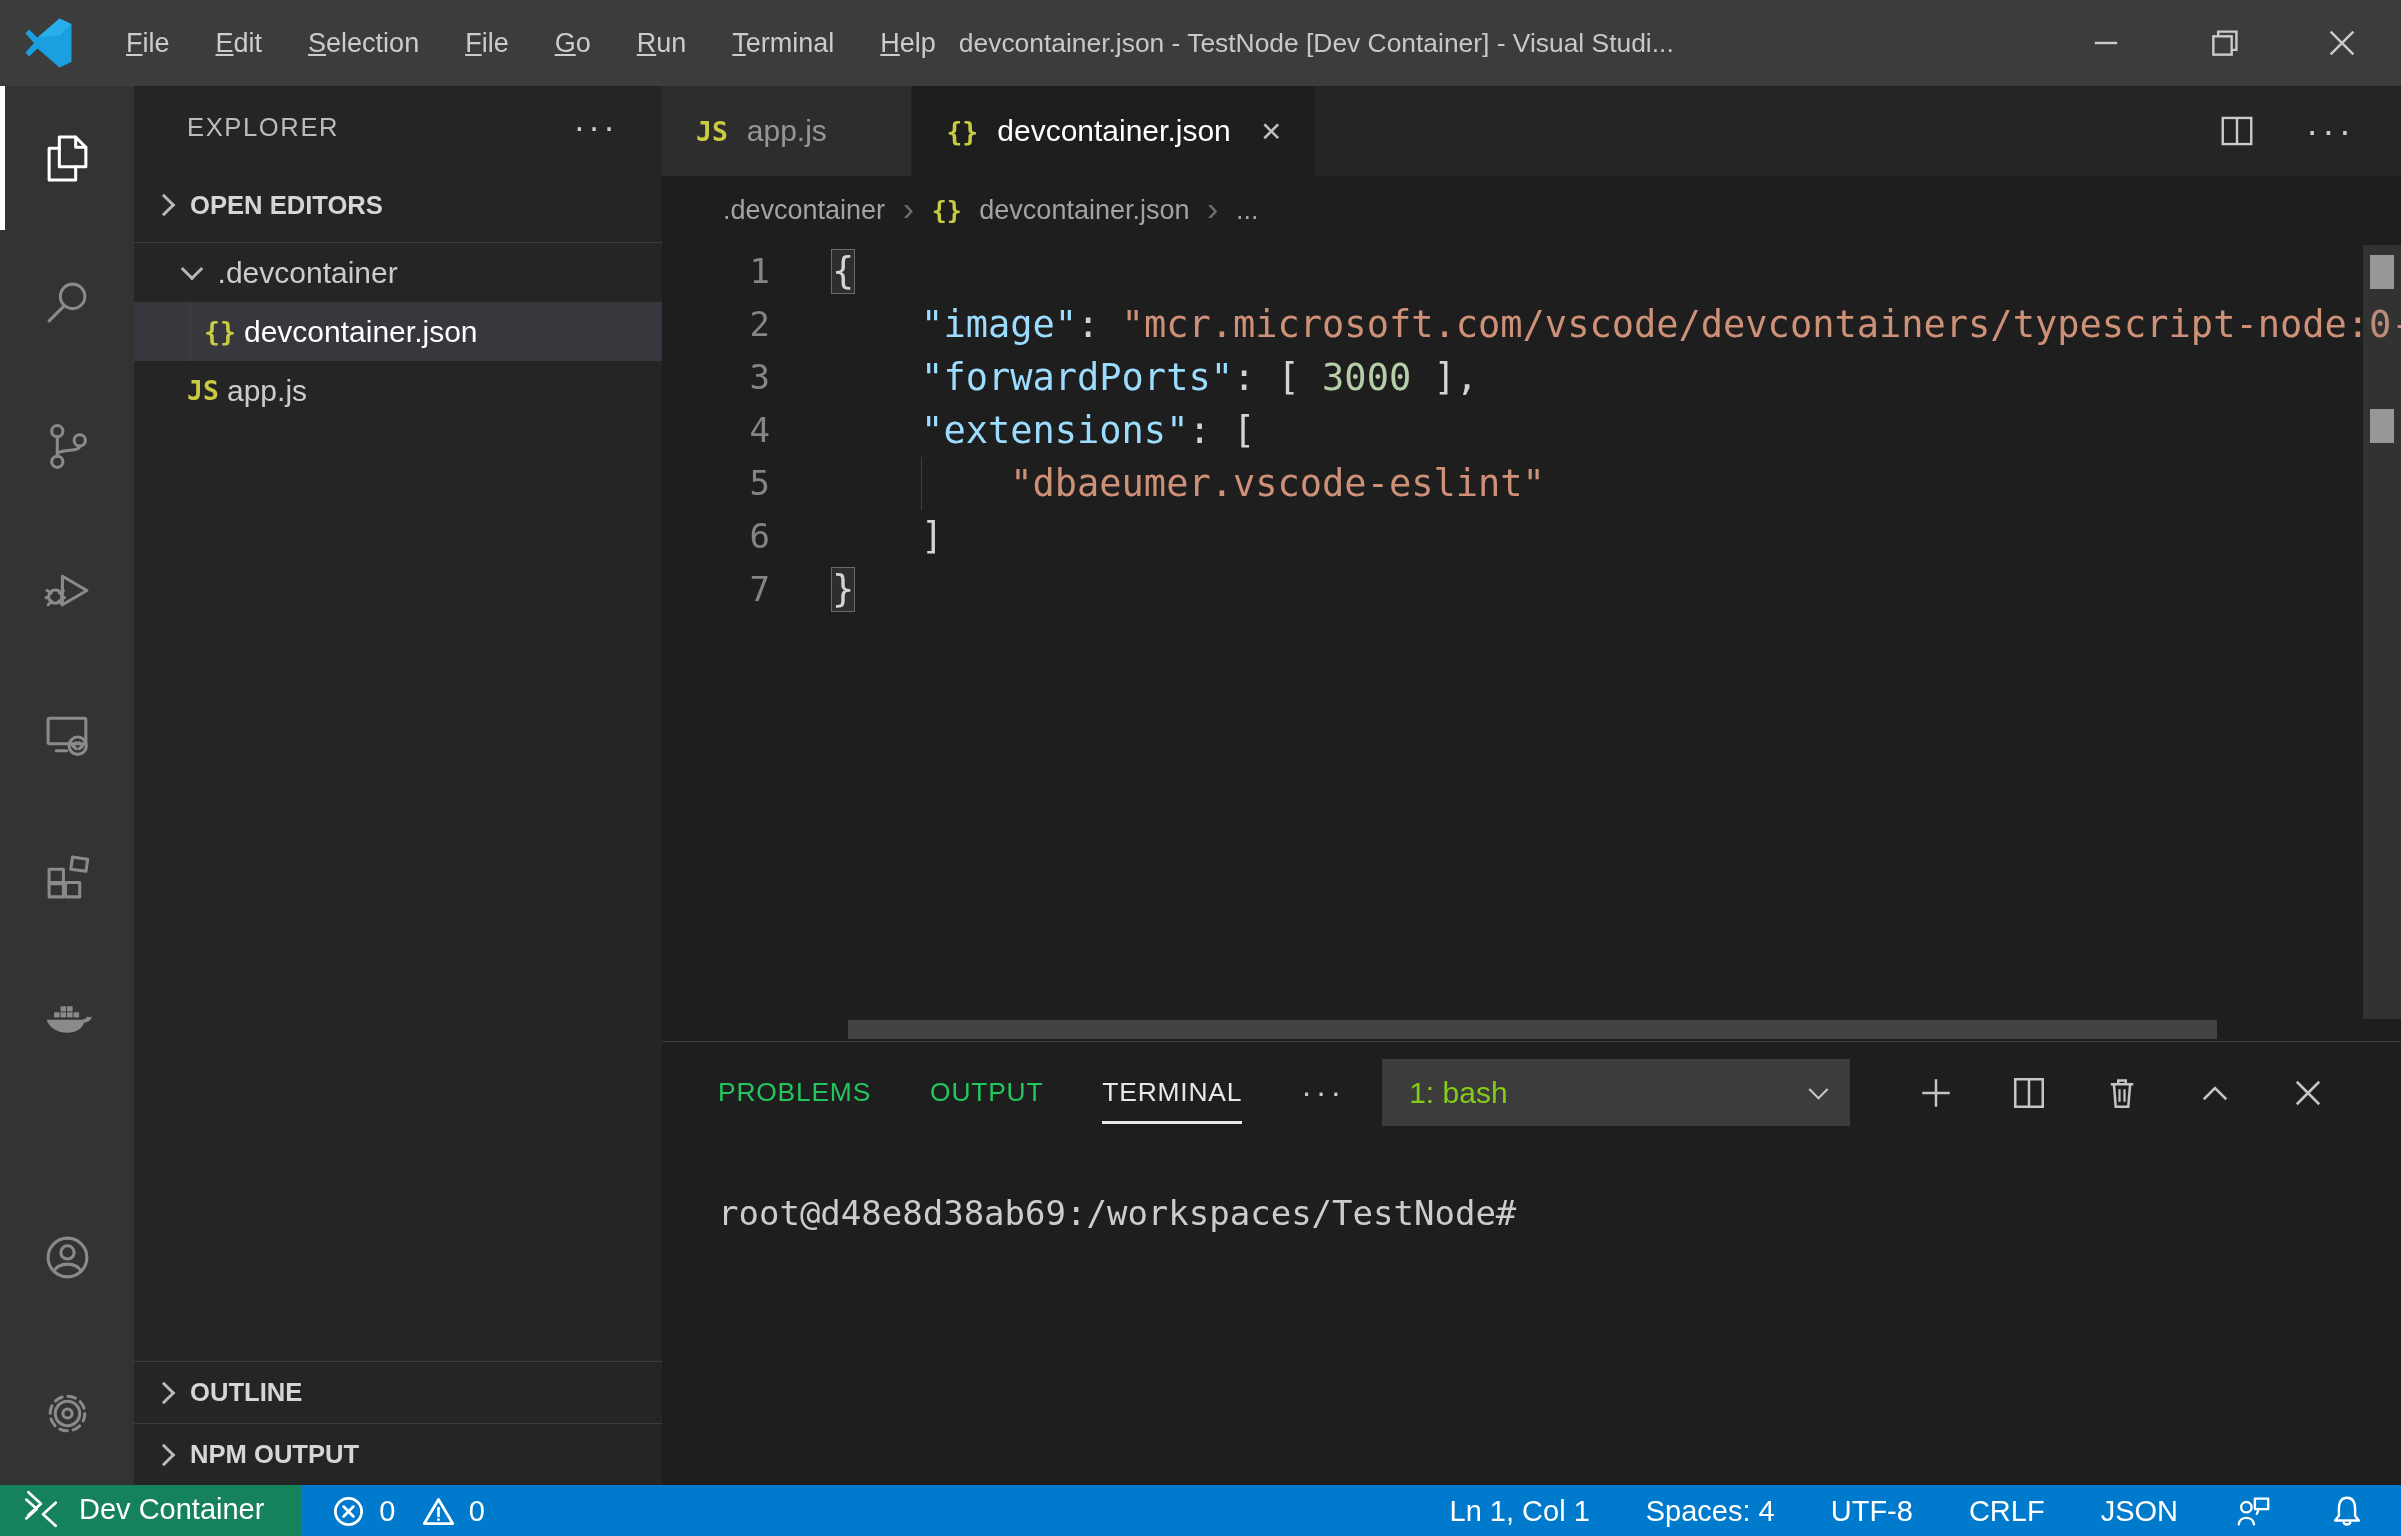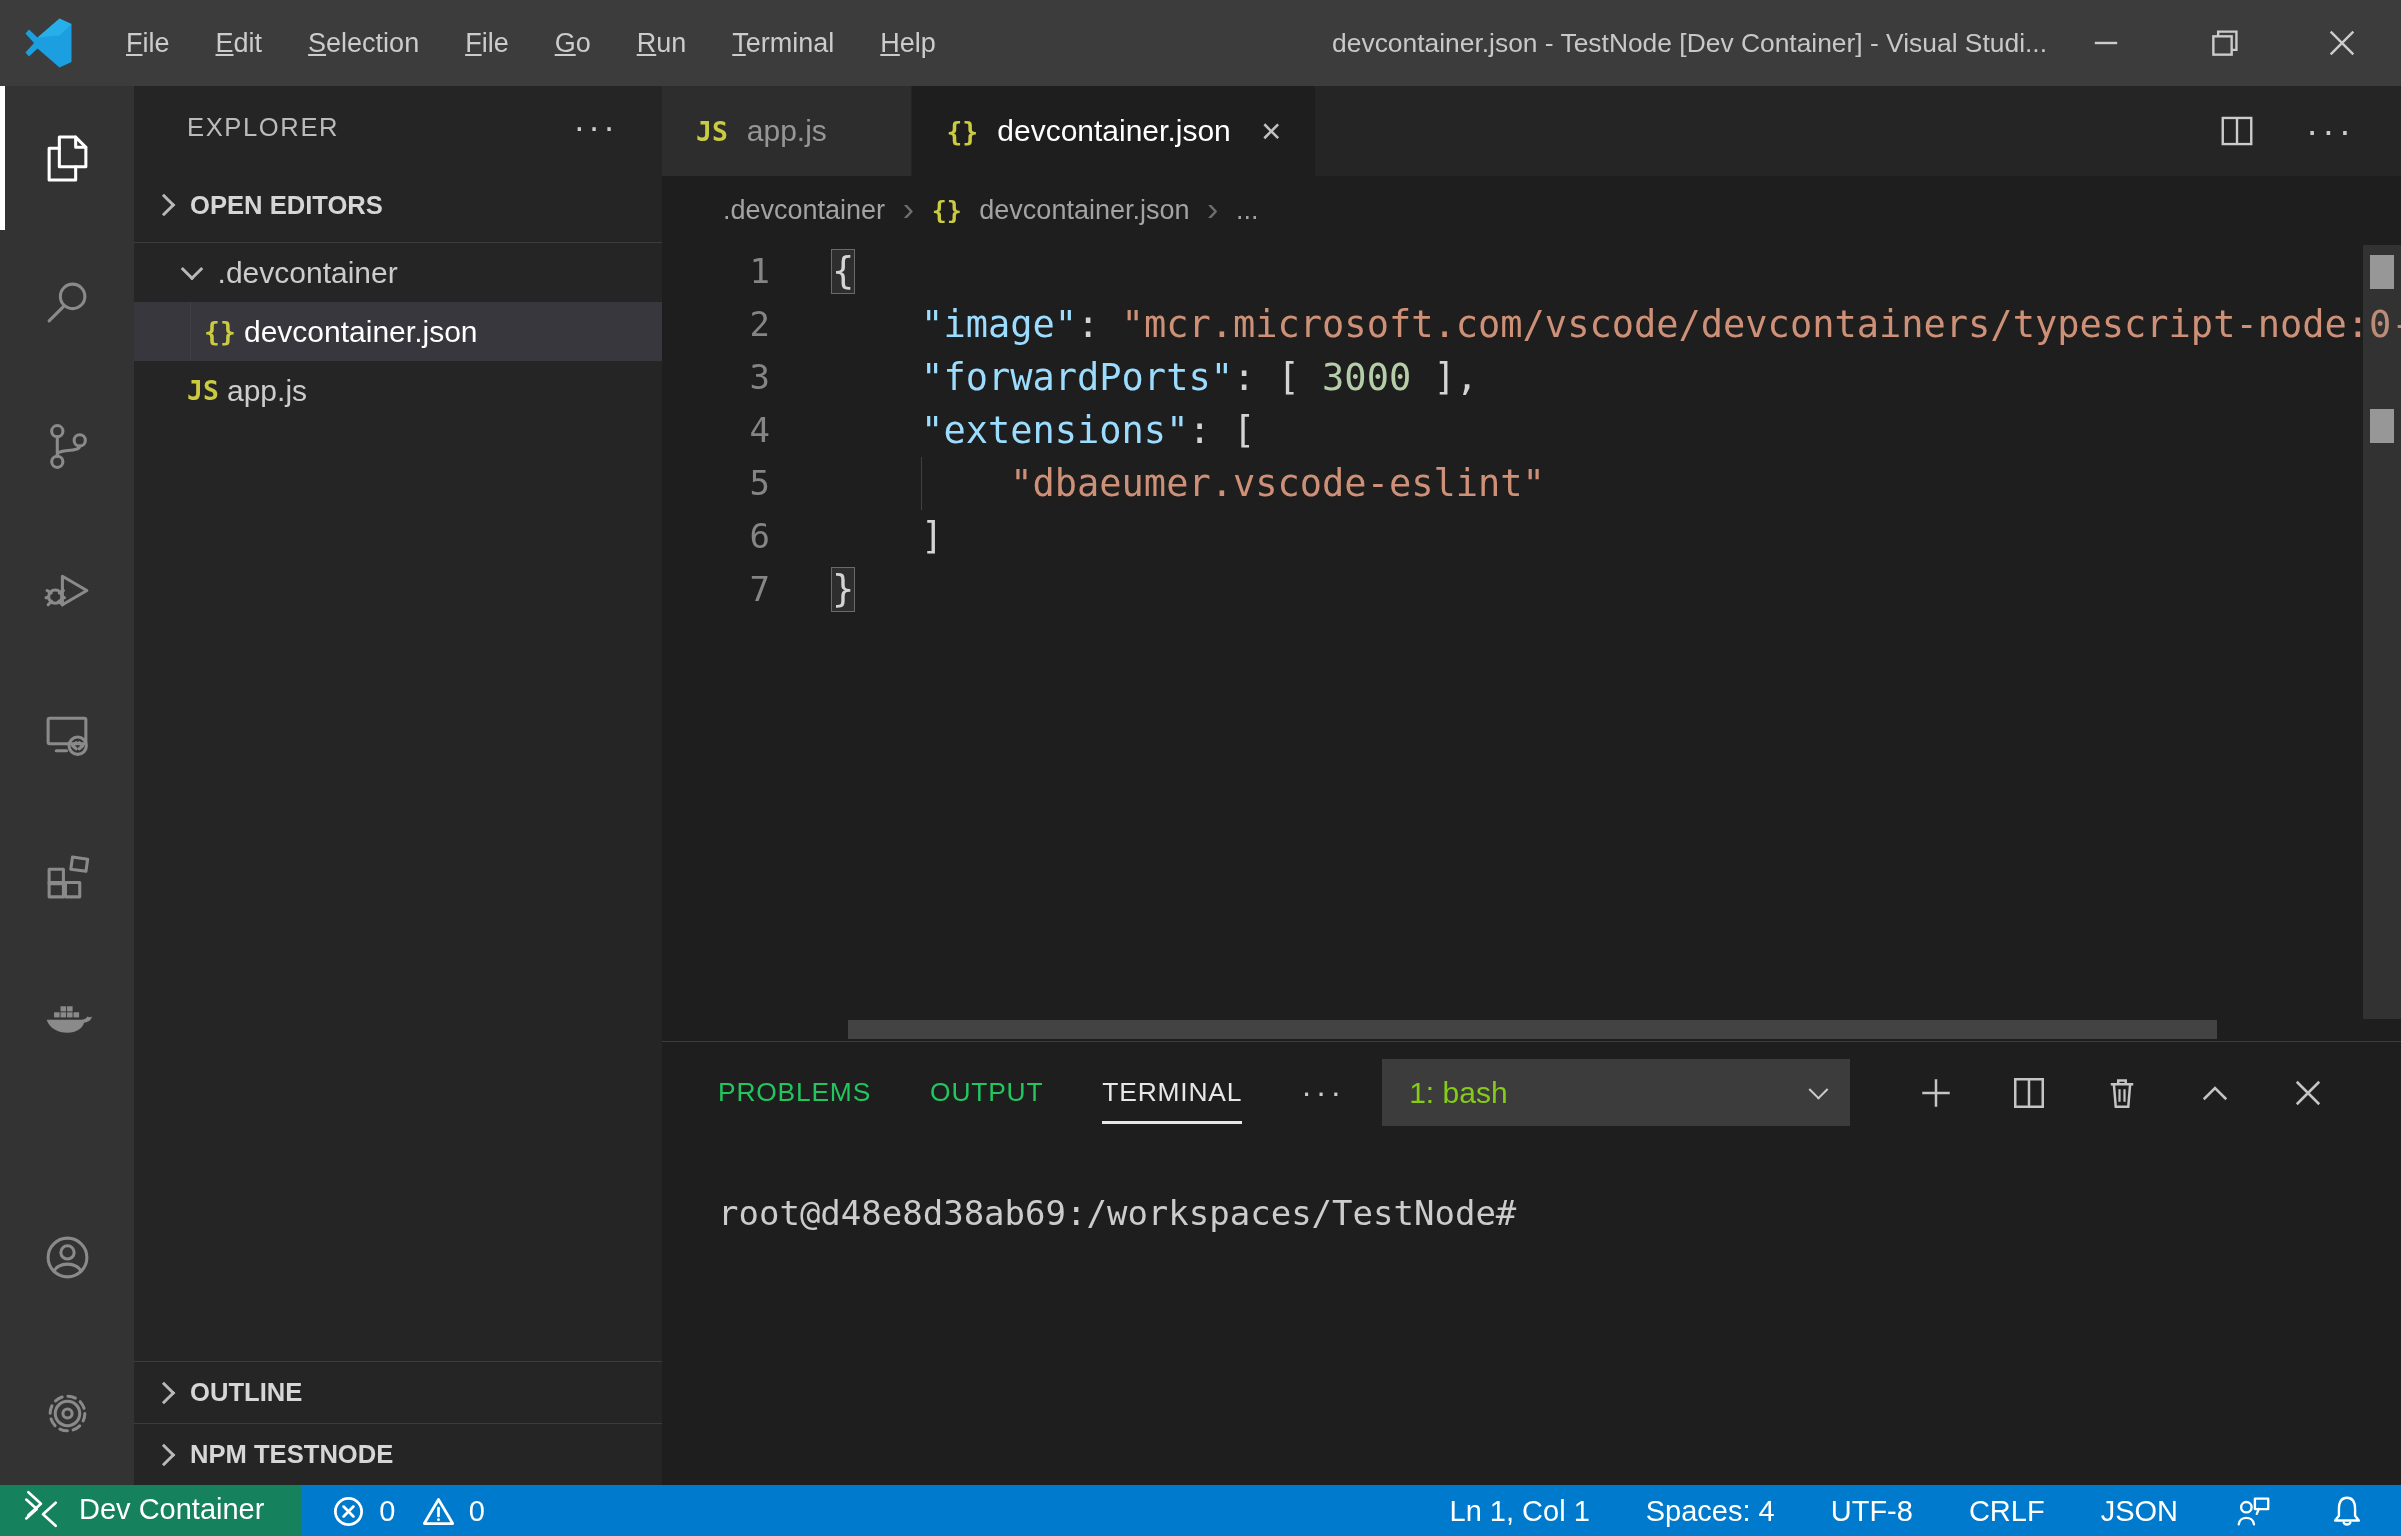--- a/index.html
+++ b/index.html
@@ -6,21 +6,21 @@
   html,body { width:2401px; height:1537px; overflow:hidden; }
   body { background:#1e1e1e; font-family:"Liberation Sans", sans-serif; color:#cccccc; }
   .window { width:100%; height:100%; display:flex; flex-direction:column; }
 
   
   .titlebar { flex:0 0 86px; background:#3c3c3c; display:flex; align-items:center; }
   .vscode-logo { width:50px; height:50px; margin:0 29px 0 24px; flex:0 0 auto; }
   .menubar { display:flex; align-items:center; }
   .menu-item { display:inline-block; padding:12.8px 23px; font-size:27px; color:#cccccc; cursor:default; }
   .menu-item::first-letter { text-decoration:underline; }
-  .window-title { flex:1; text-align:right; font-size:26.4px; color:#c8c8c8; white-space:nowrap; overflow:hidden; }
+  .window-title { flex:1; text-align:left; font-size:26.4px; color:#c8c8c8; white-space:nowrap; overflow:hidden; }
   .win-controls { display:flex; height:100%; }
   .win-btn { width:118px; height:100%; display:flex; align-items:center; justify-content:center; }
 
   
   .main { flex:1; display:flex; min-height:0; }
 
   
   .activitybar { flex:0 0 134px; background:#333333; display:flex; flex-direction:column; }
   .ab-item { height:144px; display:flex; align-items:center; justify-content:center; position:relative; }
   .ab-item svg { width:51px; height:51px; }
@@ -244,21 +244,21 @@
         <span class="file-ico">JS</span>
         <span>app.js</span>
       </div>
       <div class="sb-spacer"></div>
       <div class="sb-sectionrow bordered-top">
         <span class="chev right"></span>
         <span>OUTLINE</span>
       </div>
       <div class="sb-sectionrow bordered-top">
         <span class="chev right"></span>
-        <span>NPM TESTNODE</span>
+        <span>NPM OUTPUT</span>
       </div>
     </div>
 
     <div class="editor-col">
       <div class="tabbar">
         <div class="tab inactive">
           <span class="file-ico">JS</span>
           <span>app.js</span>
           <span class="tab-close hidden">×</span>
         </div>

